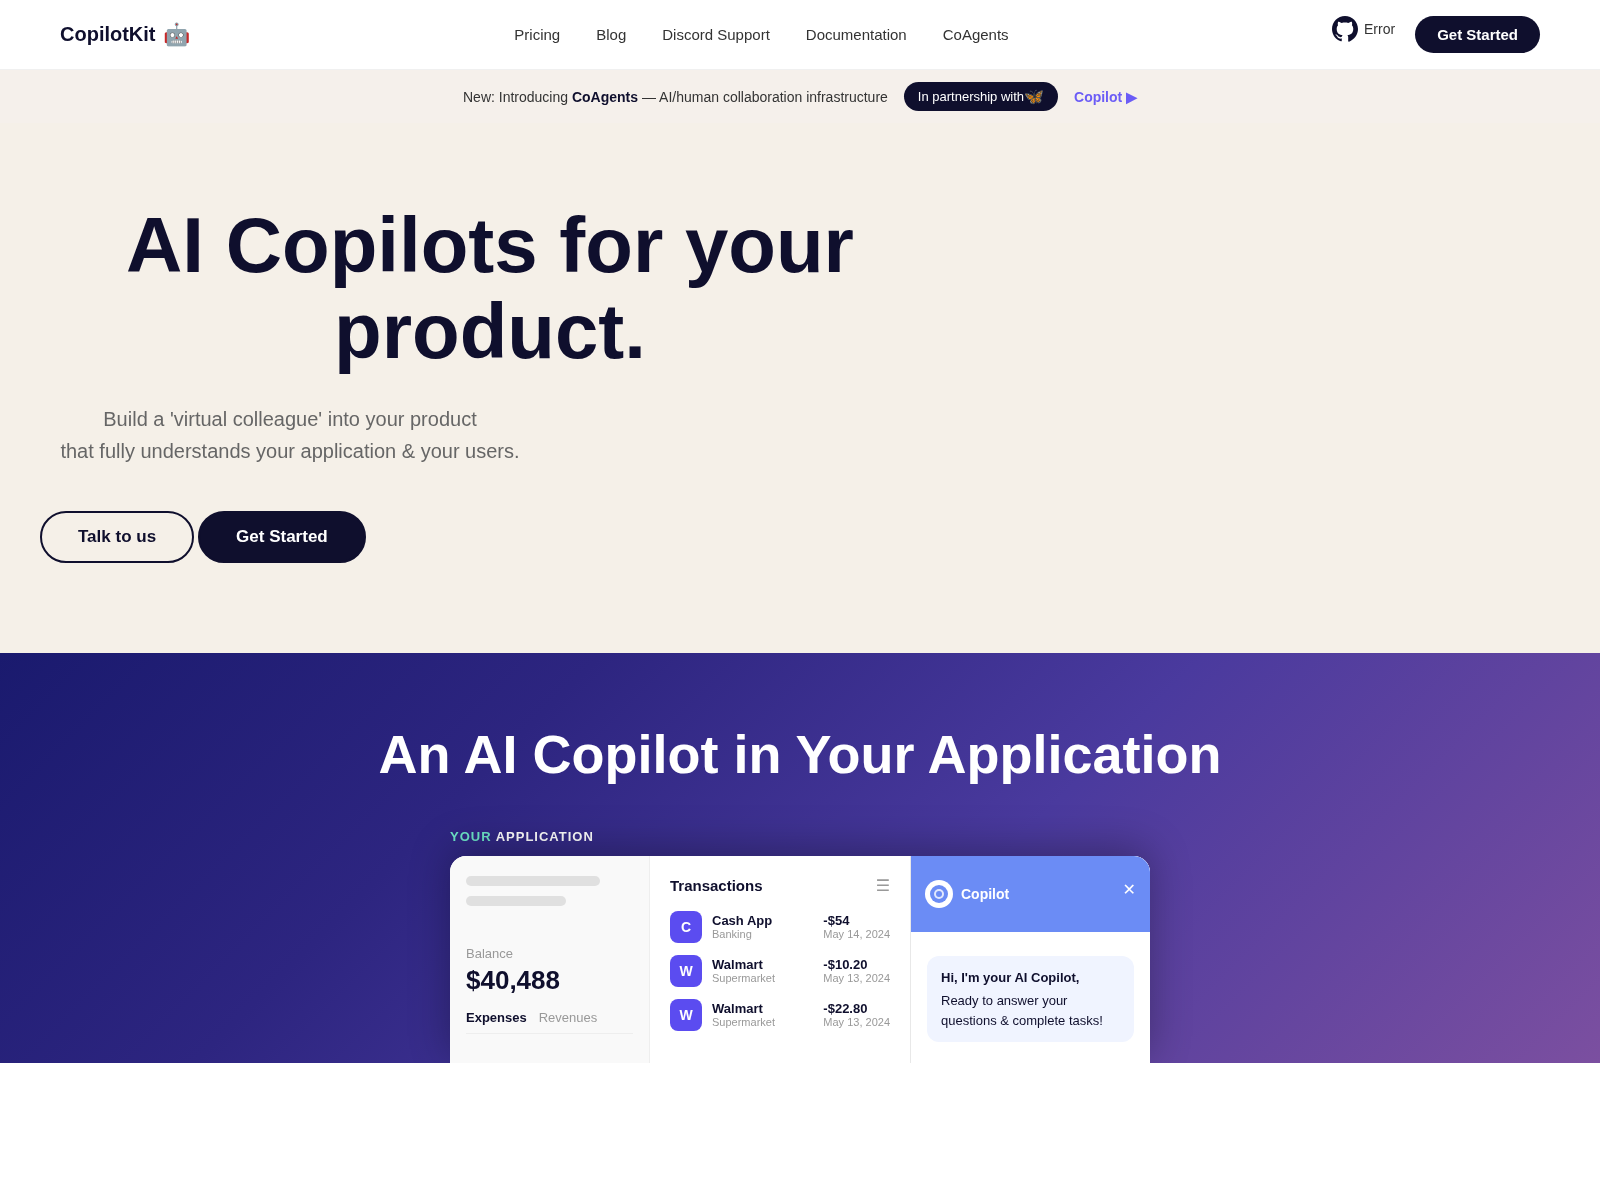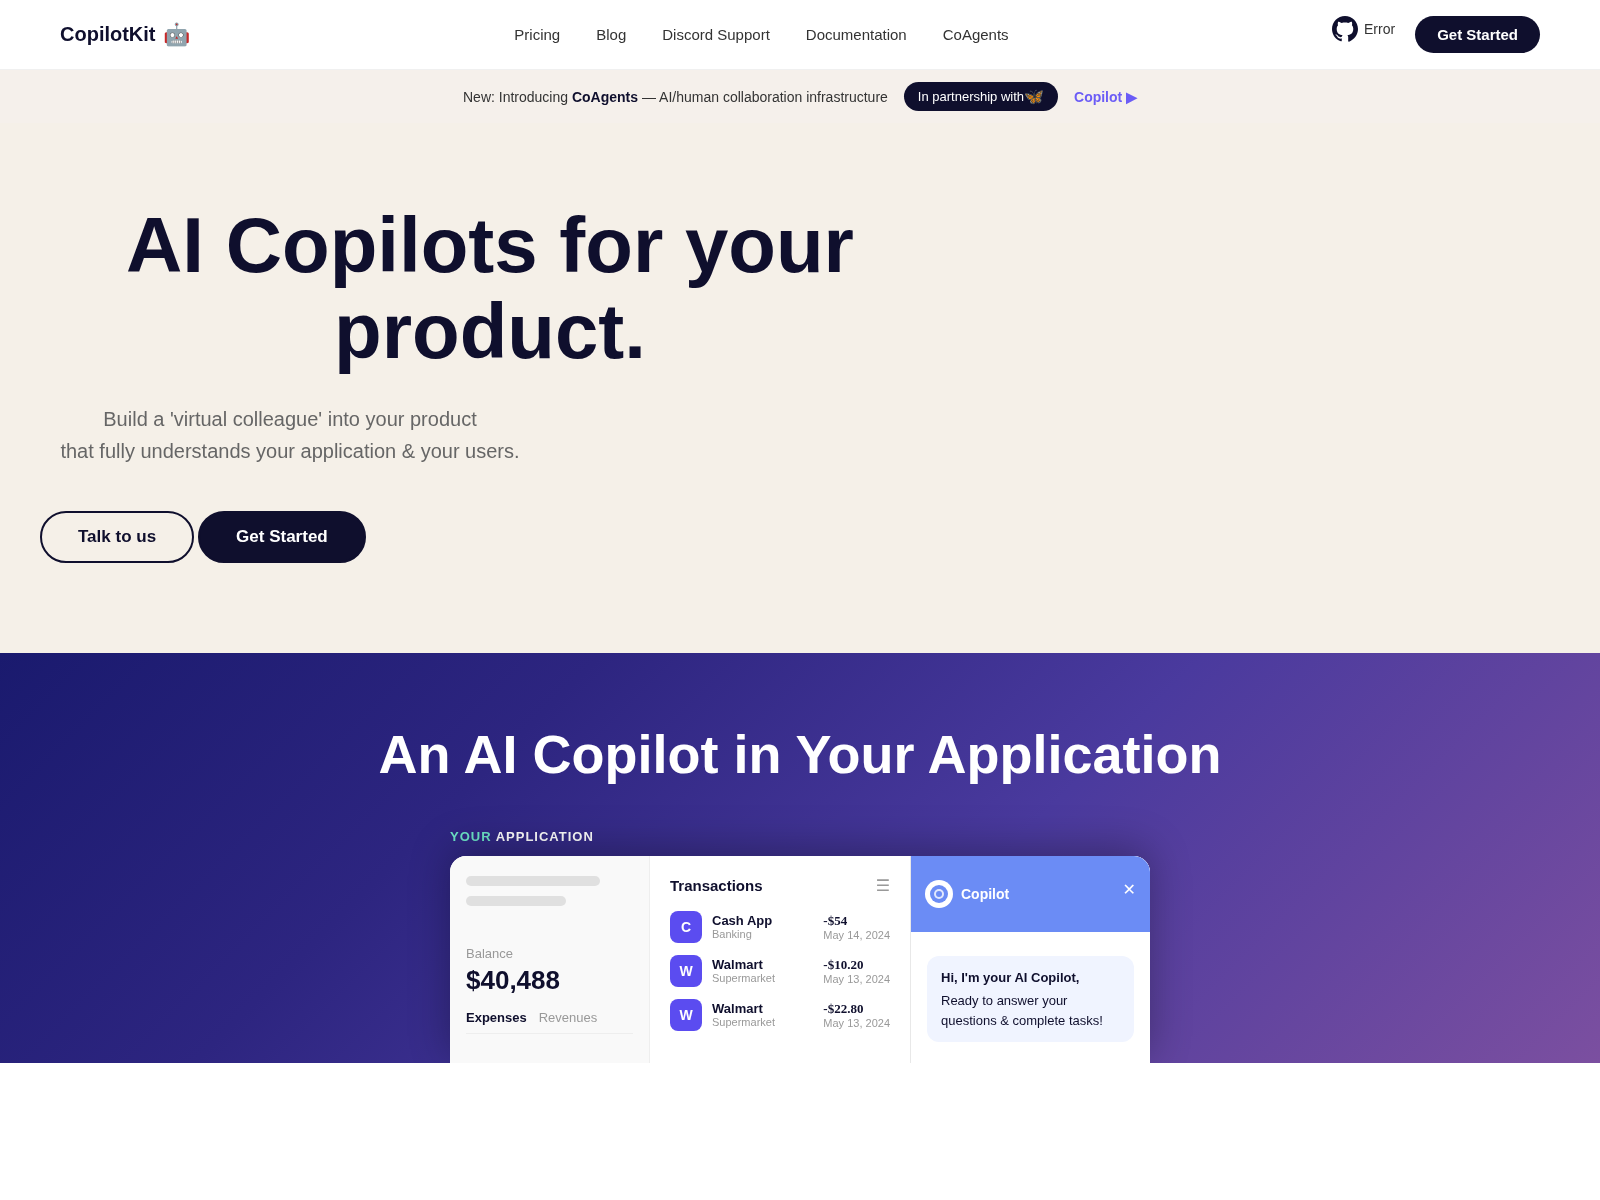--- a/index.html
+++ b/index.html
@@ -120,21 +120,21 @@
       margin-bottom: 12px;
     }
     .t-icon {
       width: 32px; height: 32px; border-radius: 8px;
       background: #5b4cf0; display: flex; align-items: center; justify-content: center;
       color: #fff; font-size: 14px; font-weight: 700; flex-shrink: 0;
     }
     .t-details { flex: 1; }
     .t-name { font-size: 13px; font-weight: 600; color: #0f0f2d; }
     .t-category { font-size: 11px; color: #999; }
-    .t-amount { font-size: 13px; font-weight: 600; color: #0f0f2d; font-family: Liberation Serif, serif; }
+    .t-amount { font-size: 13px; font-weight: 600; color: #0f0f2d; }
     .t-date { font-size: 11px; color: #999; text-align: right; }
     .balance-label { font-size: 13px; color: #999; margin-bottom: 4px; }
     .balance-amount { font-size: 26px; font-weight: 800; color: #0f0f2d; }
     .expense-tabs {
       display: flex; gap: 12px; margin-top: 14px;
       border-bottom: 1px solid #eee; padding-bottom: 8px;
     }
     .expense-tab { font-size: 13px; color: #999; cursor: pointer; }
     .expense-tab.active { color: #0f0f2d; font-weight: 600; }
 

